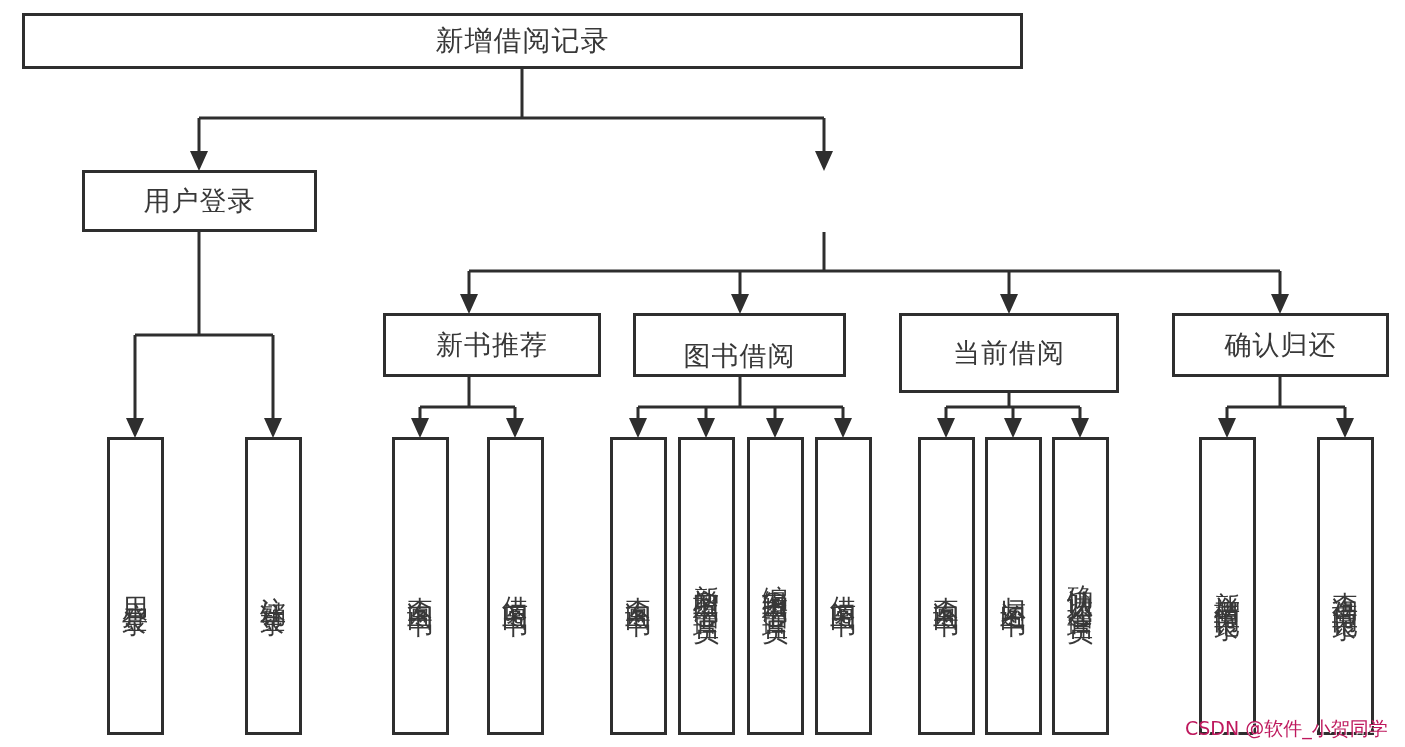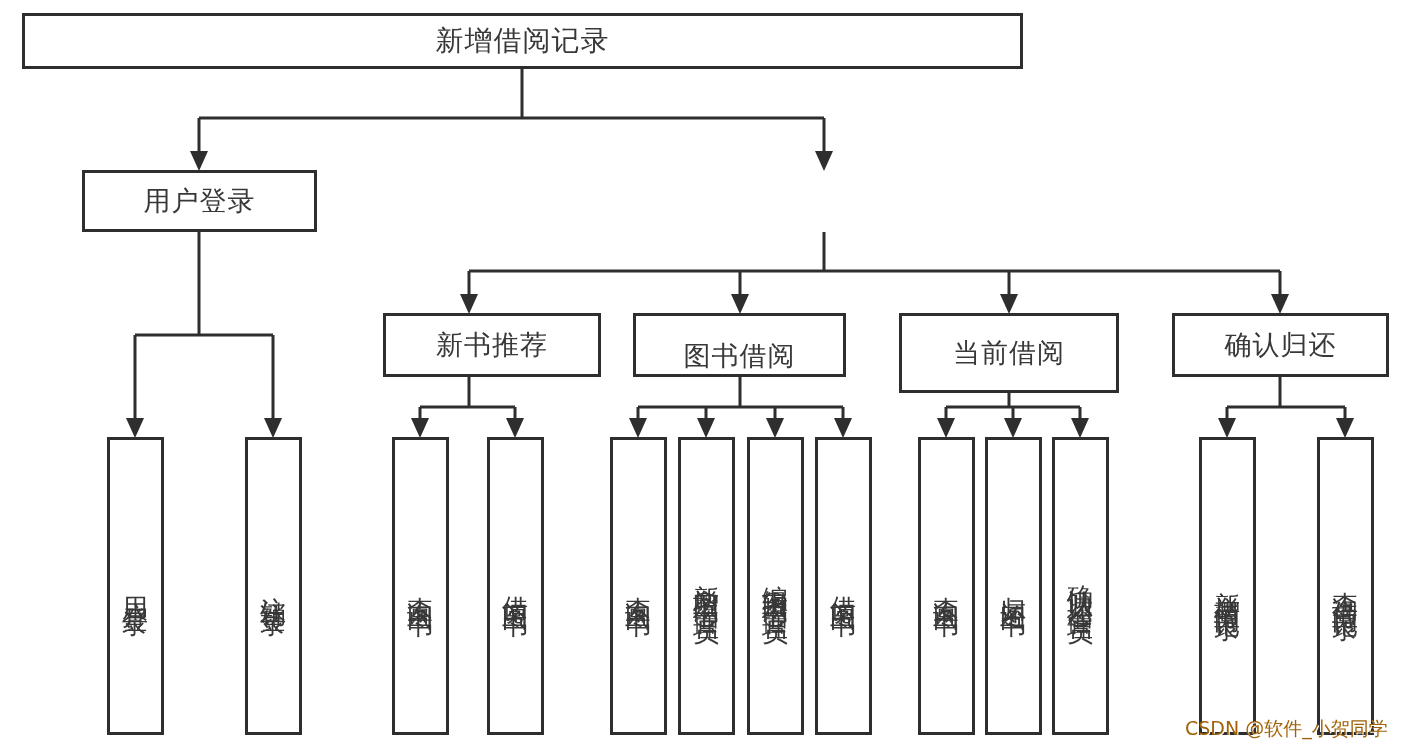--- a/index.html
+++ b/index.html
@@ -38,21 +38,21 @@
     writing-mode: vertical-rl;
     text-orientation: mixed;
     font-size: 26px;
     letter-spacing: 5px;
     line-height: 1;
   }
   .watermark {
     position: absolute;
     left: 1185px; top: 716px;
     font-size: 19px;
-    color: #a16207;
+    color: #be185d;
     text-shadow: 1px 1px 0 #ffffff;
     white-space: nowrap;
     z-index: 5;
   }
 </style>
 </head>
 <body>
 
 <div class="stage">
 

